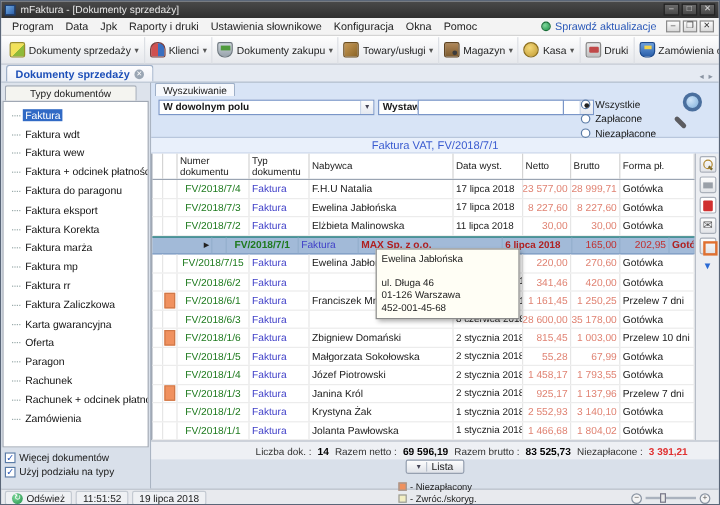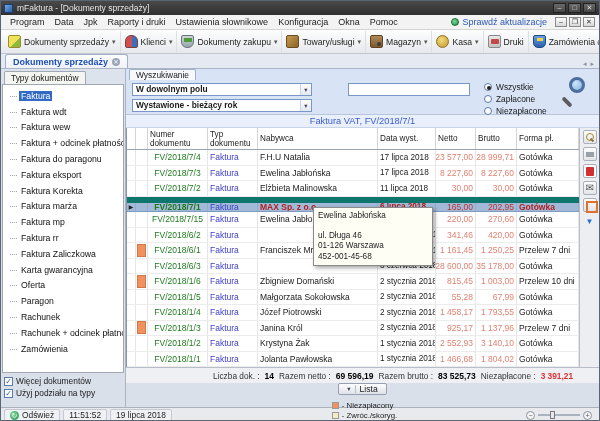--- a/index.html
+++ b/index.html
@@ -46,35 +46,35 @@
   .tabbar{height:15px;background:#e5eaf2;display:flex;align-items:flex-end;padding:0 4px;border-bottom:1px solid #aab6c8;}
   .doc-tab{display:flex;align-items:center;gap:4px;background:linear-gradient(#fdfdff,#eef1f7);border:1px solid #9fb0c8;border-bottom:none;border-radius:3px 3px 0 0;padding:1px 7px;height:14px;}
   .doc-tab .lbl{color:#1d4fb8;font-weight:bold;font-size:9px;}
   .tab-close{width:8px;height:8px;border-radius:50%;background:#9aa6b4;color:#fff;font-size:6px;line-height:8px;text-align:center;}
   .tab-scroll{margin-left:auto;color:#8a94a2;font-size:7px;letter-spacing:1px;}
 
   
   .content{display:flex;height:338px;}
   .sidebar{width:125px;display:flex;flex-direction:column;border-right:1px solid #aab4c2;background:#d9e0ea;}
   .side-tab{height:15px;display:flex;align-items:flex-end;padding-left:3px;background:#dde3ec;}
-  .side-tab .t{background:#f4f4f0;border:1px solid #a0a8b4;border-bottom:none;border-radius:2px 2px 0 0;padding:1px 6px;font-size:8.4px;}
+  .side-tab .t{background:#f4f4f0;border:1px solid #a0a8b4;border-bottom:none;border-radius:2px 2px 0 0;padding:1px 20px;font-size:8.4px;}
   .tree{flex:1;background:#fff;border:1px solid #a0a8b4;margin:0 1px;overflow:hidden;padding:3px 0 0 4px;}
   .tree-item{height:15.8px;display:flex;align-items:center;white-space:nowrap;font-size:8.7px;color:#111;position:relative;padding-left:12px;}
   .tree-item::before{content:"";position:absolute;left:3px;top:50%;width:7px;border-top:1px dotted #9aa;}
   .tree-item .tree-label{padding:0 2px;}
   .tree-item.sel .tree-label{background:#316ac5;color:#fff;}
   .side-checks{height:34px;padding:3px 2px 0 3px;display:flex;flex-direction:column;gap:2px;background:#d9e0ea;}
   .chk-row{display:flex;align-items:center;gap:3px;font-size:8.4px;}
   .chk{width:9px;height:9px;background:#fff;border:1px solid #5a7ba6;color:#2a58b8;font-size:8px;line-height:8px;text-align:center;}
 
   
   .main{flex:1;display:flex;flex-direction:column;min-width:0;}
   .search-wrap{height:46px;background:#d8e4f6;border-bottom:1px solid #b8c6dc;position:relative;}
   .search-tab{position:absolute;left:3px;top:0;background:#f6f8fc;border:1px solid #9fb0c8;border-bottom:none;border-radius:2px 2px 0 0;padding:0 6px;font-size:8.4px;height:11px;line-height:11px;}
-  .search-fields{position:absolute;left:6px;top:14px;display:flex;flex-direction:column;gap:3px;}
+  .search-fields{position:absolute;left:6px;top:14px;display:flex;flex-direction:row;gap:3px;}
   .combo{display:flex;width:180px;height:13px;background:#fff;border:1px solid #7a96c8;}
   .combo .cv{flex:1;font-weight:bold;font-size:8.4px;line-height:11px;padding-left:3px;white-space:nowrap;}
   .combo .ca{width:11px;border-left:1px solid #c8d4e8;background:linear-gradient(#fdfdfd,#e4e8f0);font-size:6.5px;text-align:center;line-height:11px;color:#445;}
   .search-input{position:absolute;left:222px;top:14px;width:122px;height:13px;background:#fff;border:1px solid #7a96c8;font-size:9px;padding:0 2px;}
   .radio-group{position:absolute;left:358px;top:12px;display:flex;flex-direction:column;gap:1px;}
   .radio-row{display:flex;align-items:center;gap:4px;height:11px;}
   .radio{width:8px;height:8px;border-radius:50%;border:1px solid #5a7ba6;background:#fff;position:relative;}
   .radio.on::after{content:"";position:absolute;left:2px;top:2px;width:4px;height:4px;border-radius:50%;background:#222;}
   .radio-label{font-size:8.4px;}
   .search-zoom{position:absolute;right:14px;top:8px;width:26px;height:28px;}
@@ -91,21 +91,21 @@
   .grid-head .cell{font-size:8.2px;color:#222;display:flex;align-items:center;padding:0 2px;border-right:1px solid #d4d4d4;line-height:9px;}
   .grid-row.body{height:15.5px;border-bottom:1px solid #ececec;}
   .grid-row.body .cell{font-size:8.5px;display:flex;align-items:center;padding:0 2px;border-right:1px solid #e6e6e6;white-space:nowrap;overflow:hidden;}
   .c-sel{justify-content:center;font-size:6px !important;color:#222;}
   .c-mark{padding:0 !important;}
   .marker{width:10px;height:13px;margin:1px;background:#f0915f;border:1px solid #d07848;}
   .c-num{color:#1e7a1e;justify-content:center;}
   .c-typ{color:#4040c8;}
   .c-data{font-size:8.2px !important;text-align:right;}
   .c-netto,.c-brutto{color:#e08373;justify-content:flex-end;}
-  .grid-row.selected{background:#a2bad8;border-top:6px solid #0f766e;border-bottom:1px solid #7e9cc2;}
+  .grid-row.selected{background:#a2bad8;border-top:1px solid #0f766e;border-bottom:1px solid #7e9cc2;padding-left:41px;}
   .grid-row.selected .cell{border-right-color:#93aecd;}
   .grid-row.selected .c-num{font-weight:bold;}
   .grid-row.selected .c-nab,.grid-row.selected .c-data,.grid-row.selected .c-forma{color:#b02020;font-weight:bold;}
   .grid-row.selected .c-netto,.grid-row.selected .c-brutto{color:#c03030;}
 
   .side-tools{width:20px;background:#eceef2;border-left:1px solid #b8bec8;display:flex;flex-direction:column;align-items:center;padding-top:2px;gap:3px;}
   .stool{width:14px;height:14px;position:relative;background:linear-gradient(#fdfdfd,#e2e4e8);border:1px solid #aab0ba;border-radius:2px;}
   .magnifier-icon::after{content:"";position:absolute;left:2px;top:2px;width:6px;height:6px;border:1.5px solid #b08830;border-radius:50%;}
   .magnifier-icon::before{content:"";position:absolute;right:2px;bottom:2px;width:4px;height:2px;background:#7a6a30;transform:rotate(45deg);}
   .printer-icon::after{content:"";position:absolute;left:2px;top:4px;width:8px;height:5px;background:#9aa0a8;}

